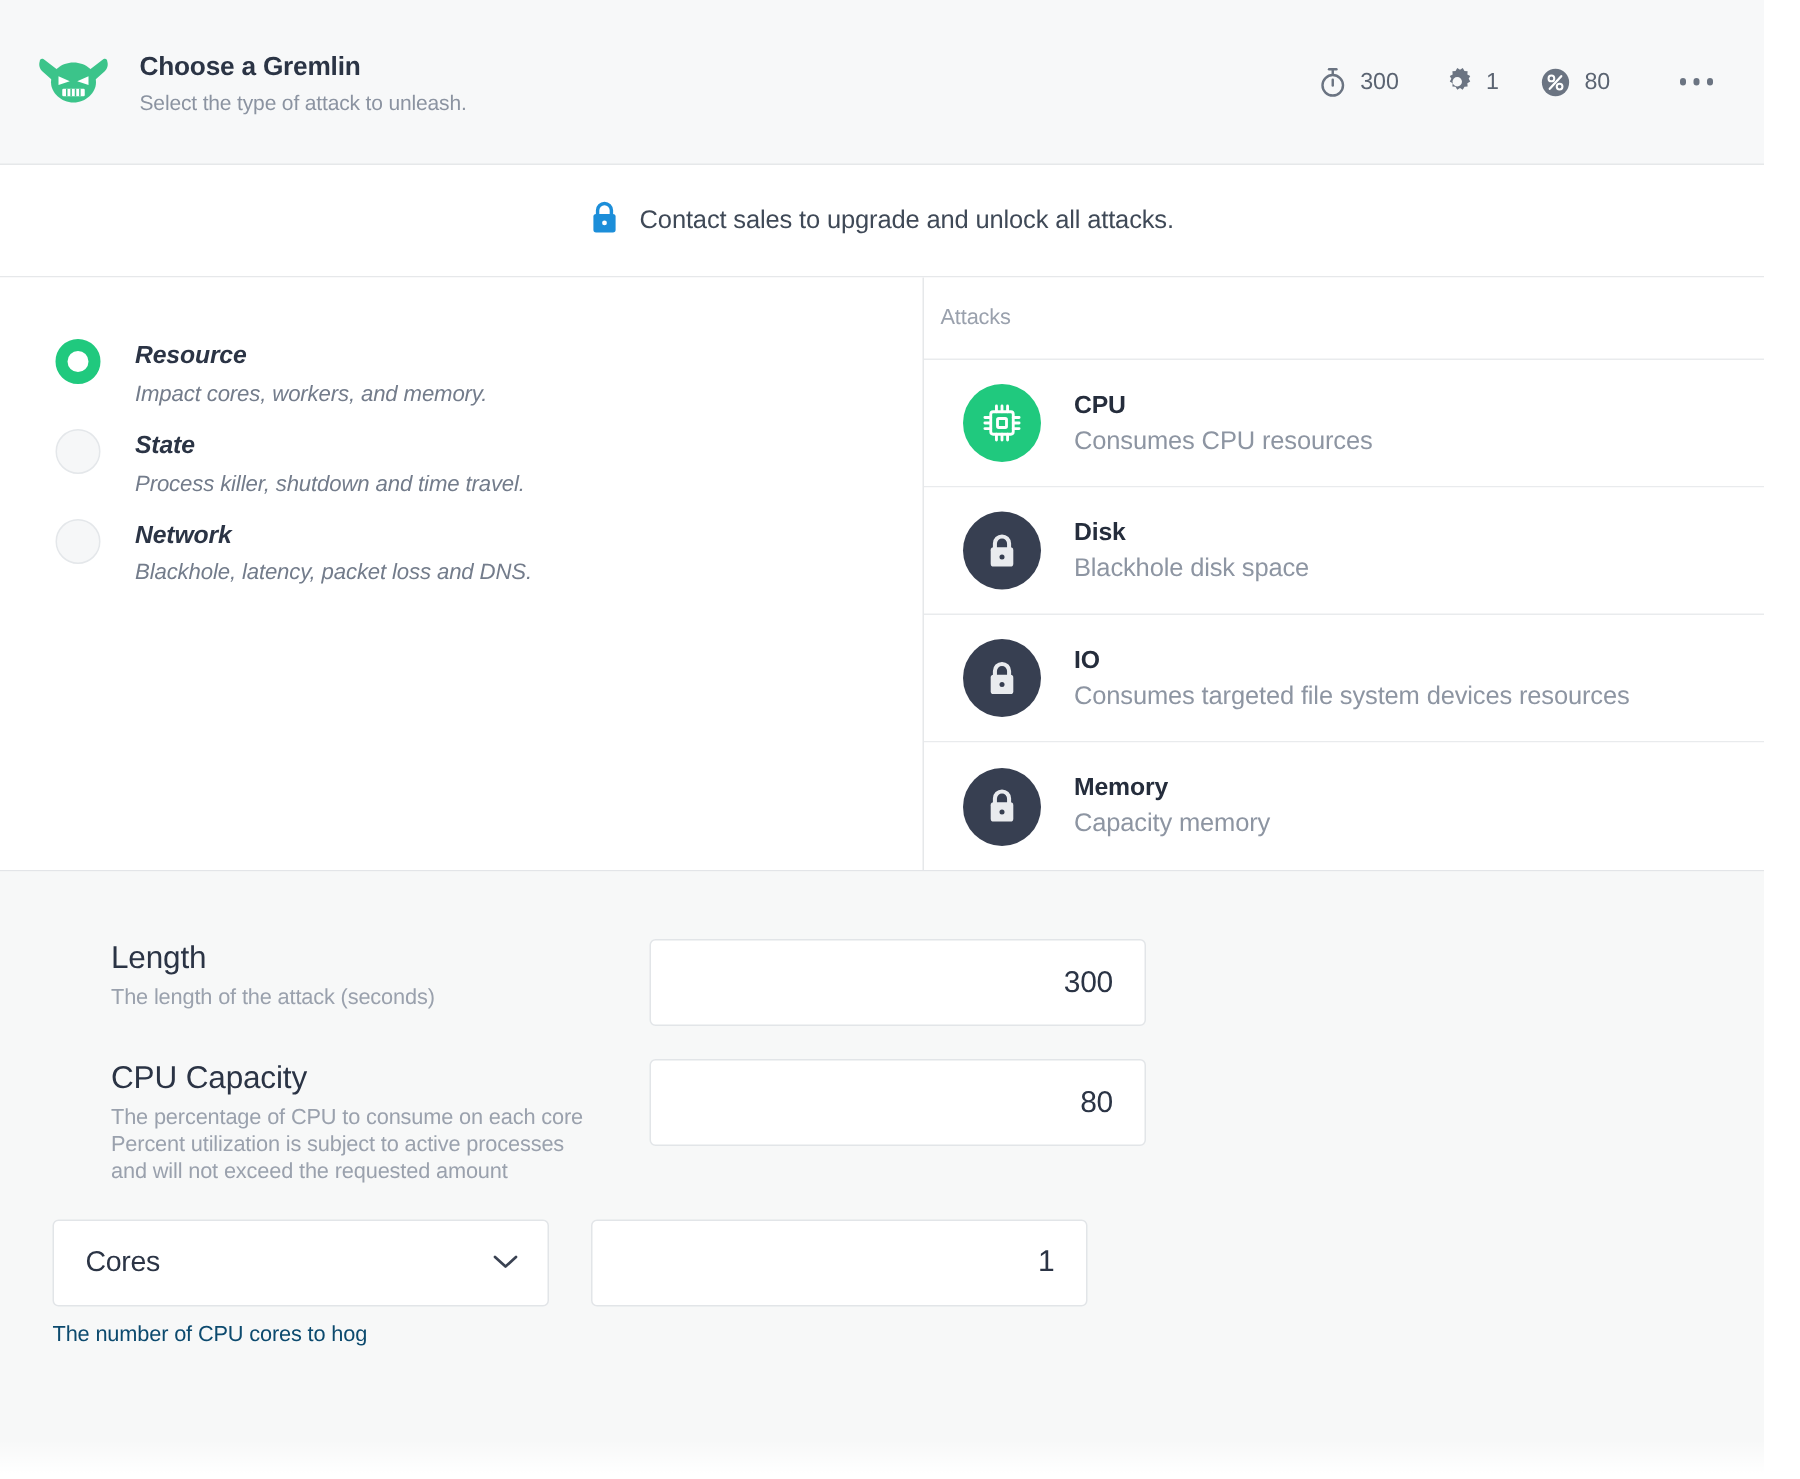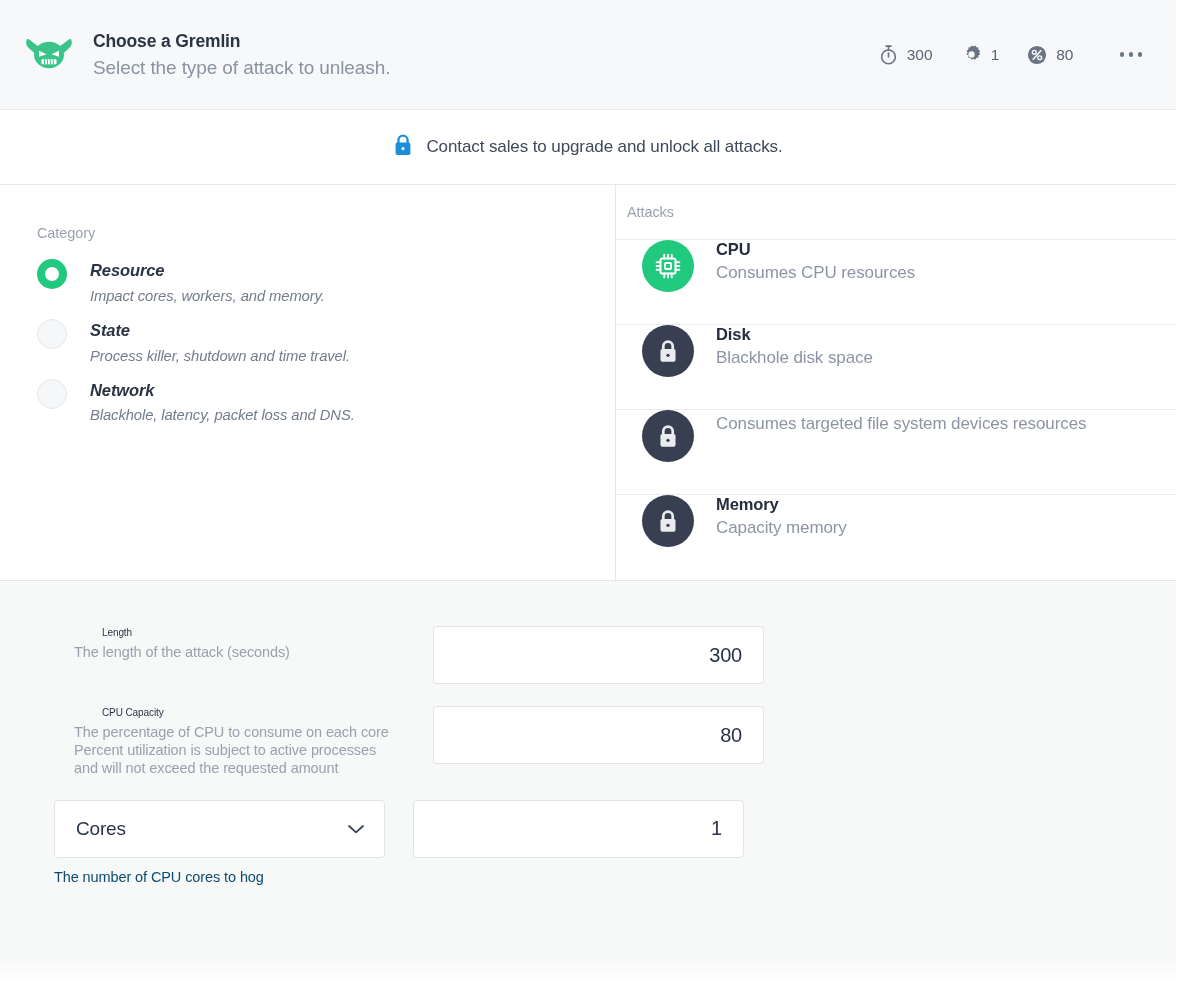--- a/index.html
+++ b/index.html
@@ -18,21 +18,21 @@
     border-bottom: 1px solid #e6e8ea;
     display: flex; align-items: center;
     padding: 0 30px 0 24px;
   }
   .brand { display: flex; align-items: center; gap: 19px; flex: 1 1 auto; }
   .logo { width: 50px; height: 42px; display: block; flex: 0 0 50px; }
   .brand-text { display: flex; flex-direction: column; gap: 5px; }
   .brand-title {
     font-size: 17.5px; font-weight: bold; color: #2b3445; letter-spacing: -0.15px;
   }
-  .brand-sub { font-size: 19px; color: #8b93a1; letter-spacing: -0.1px; }
+  .brand-sub { font-size: 14px; color: #8b93a1; letter-spacing: -0.1px; }
 
   .header-stats { display: flex; align-items: center; gap: 0; }
   .stat { display: flex; align-items: center; gap: 9px; margin-left: 28px; }
   .stat-val { font-size: 15.5px; color: #5b6472; }
   .stat svg { display: block; }
   .dots { margin-left: 42px; display: flex; gap: 4.5px; align-items: center; padding: 6px 4px; }
   .dots i { width: 4.5px; height: 4.5px; border-radius: 50%; background: #6b7482; display: block; }
 
   
   .banner {
@@ -57,21 +57,21 @@
   .radio.off { background: #f6f7f8; border: 1px solid #e4e7ea; }
   .cat-body { padding-left: 23px; }
   .cat-name { font-size: 16.5px; font-weight: bold; color: #2b3445; letter-spacing: -0.1px; line-height: 1.5; }
   .cat-desc { font-size: 14.8px; color: #737c8b; margin-top: 5px; letter-spacing: -0.1px; }
 
   .atk-pane { flex: 1 1 auto; display: flex; flex-direction: column; }
   .atk-head { height: 55px; flex: 0 0 55px; display: flex; align-items: center; padding-left: 11px; border-bottom: 1px solid #e9ebed; }
   .atk-head span { font-size: 14.5px; color: #9aa1ad; letter-spacing: -0.1px; }
   .atk-row {
     height: 85px; flex: 0 0 85px;
-    display: flex; padding-left: 26px;
+    display: flex; align-items: center; padding-left: 26px;
     border-bottom: 1px solid #e9ebed; background: #fff;
   }
   .atk-row:last-child { border-bottom: none; }
   .atk-icon { width: 52px; height: 52px; border-radius: 50%; flex: 0 0 52px; display: flex; align-items: center; justify-content: center; }
   .atk-icon.green { background: #20c97e; }
   .atk-icon.dark { background: #373f51; }
   .atk-body { padding-left: 22px; }
   .atk-name { font-size: 16.5px; font-weight: bold; color: #252d3c; letter-spacing: -0.1px; }
   .atk-desc { font-size: 17px; color: #8d95a2; margin-top: 4px; letter-spacing: -0.1px; }
 
@@ -80,32 +80,32 @@
     flex: 1 1 auto; background: #f7f8f8;
     padding: 45px 0 0 0; position: relative; overflow: hidden;
   }
   .form::after {
     content: ""; position: absolute; left: 0; right: 0; bottom: 0; height: 26px;
     background: linear-gradient(to bottom, rgba(247,248,248,0) 0%, #ffffff 85%);
     pointer-events: none;
   }
   .frow { display: flex; padding-left: 74px; margin-bottom: 22px; align-items: flex-start; }
   .flabel-col { width: 359px; flex: 0 0 359px; padding-top: 1px; }
-  .flabel { font-size: 10px; color: #2b3445; letter-spacing: -0.1px; margin-left: 28px; }
+  .flabel { font-size: 21px; color: #2b3445; letter-spacing: -0.1px; }
   .fdesc { font-size: 14.5px; color: #9aa1ad; margin-top: 6px; line-height: 1.24; letter-spacing: -0.1px; }
   .fdesc.wide { width: 320px; }
   .fctl { width: 331px; flex: 0 0 331px; }
   .num-input {
     width: 331px; height: 58px; background: #fff;
     border: 1px solid #e2e5e8; border-radius: 4px;
     display: flex; align-items: center; justify-content: flex-end;
     padding-right: 21px;
     font-size: 20px; color: #2b3445; letter-spacing: -0.2px;
   }
-  .select-row { display: flex; padding-left: 54px; align-items: flex-start; }
+  .select-row { display: flex; padding-left: 35px; align-items: flex-start; }
   .select-col { width: 359px; flex: 0 0 359px; }
   .select {
     width: 331px; height: 58px; background: #fff;
     border: 1px solid #e2e5e8; border-radius: 4px;
     display: flex; align-items: center; justify-content: space-between;
     padding: 0 18px 0 21px;
     font-size: 19px; color: #2b3445; letter-spacing: -0.2px;
   }
   .select-note { font-size: 14.5px; color: #0c4a6e; margin-top: 11px; letter-spacing: -0.1px; }
 </style>
@@ -192,21 +192,20 @@
         <rect x="2.6" y="9.6" width="14.8" height="12.4" rx="1.8" fill="#1c8ed9"></rect>
         <circle cx="10" cy="15.6" r="1.6" fill="#ffffff"></circle>
       </svg>
     </span>
     <span class="banner-text">Contact sales to upgrade and unlock all attacks.</span>
   </div>
 
   <div class="main">
 
     <div class="cat-pane">
-      <div class="cat-label">Category</div>
 
       <div class="cat-item">
         <span class="radio on"></span>
         <div class="cat-body">
           <div class="cat-name">Resource</div>
           <div class="cat-desc">Impact cores, workers, and memory.</div>
         </div>
       </div>
 
       <div class="cat-item">
@@ -262,20 +261,21 @@
 
       <div class="atk-row">
         <span class="atk-icon dark">
           <svg width="24" height="27" viewBox="0 0 20 24">
             <path d="M5.8 10 V7.4 a4.2 4.2 0 0 1 8.4 0 V10" fill="none" stroke="#e9ebee" stroke-width="2.4"></path>
             <rect x="3.3" y="9.7" width="13.4" height="11.4" rx="1.7" fill="#e9ebee"></rect>
             <circle cx="10" cy="15.4" r="1.5" fill="#373f51"></circle>
           </svg>
         </span>
         <div class="atk-body">
+          <div class="atk-name">IO</div>
           <div class="atk-desc">Consumes targeted file system devices resources</div>
         </div>
       </div>
 
       <div class="atk-row">
         <span class="atk-icon dark">
           <svg width="24" height="27" viewBox="0 0 20 24">
             <path d="M5.8 10 V7.4 a4.2 4.2 0 0 1 8.4 0 V10" fill="none" stroke="#e9ebee" stroke-width="2.4"></path>
             <rect x="3.3" y="9.7" width="13.4" height="11.4" rx="1.7" fill="#e9ebee"></rect>
             <circle cx="10" cy="15.4" r="1.5" fill="#373f51"></circle>

